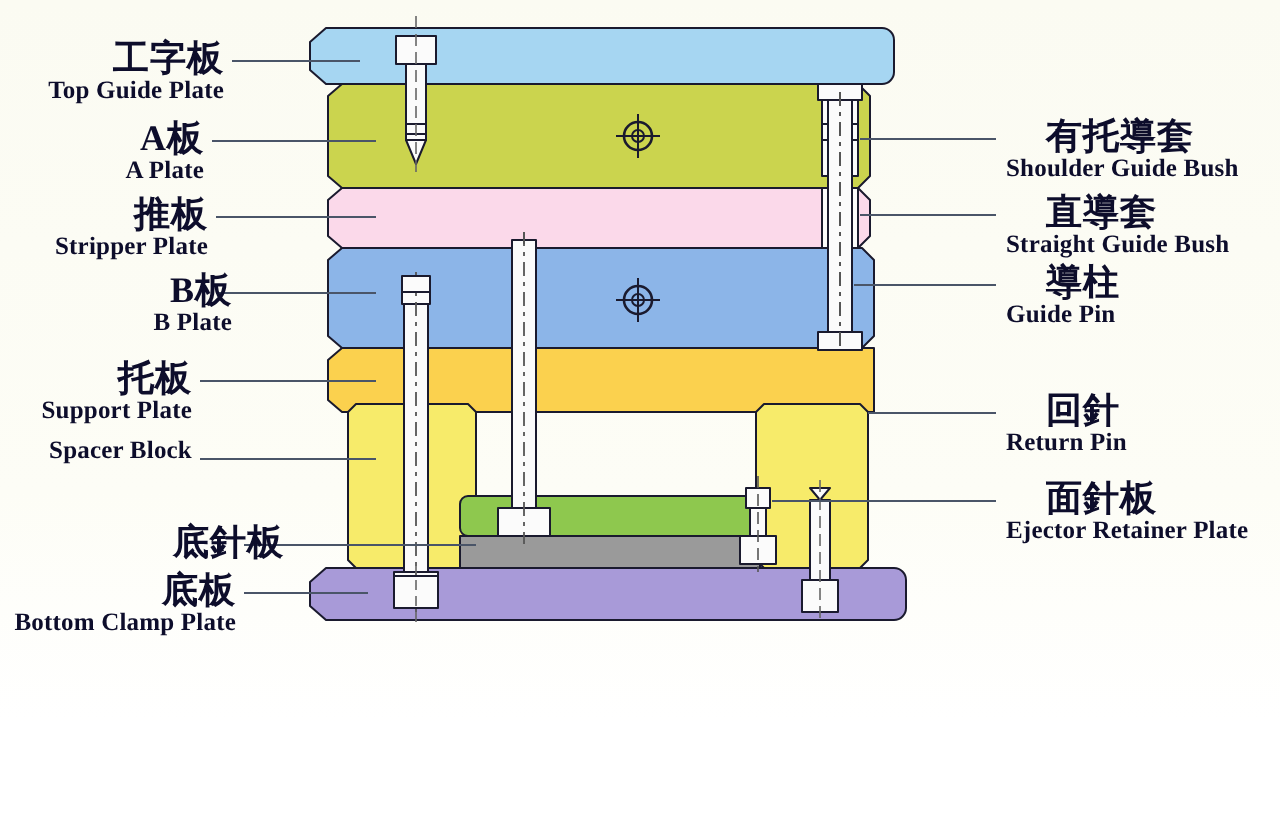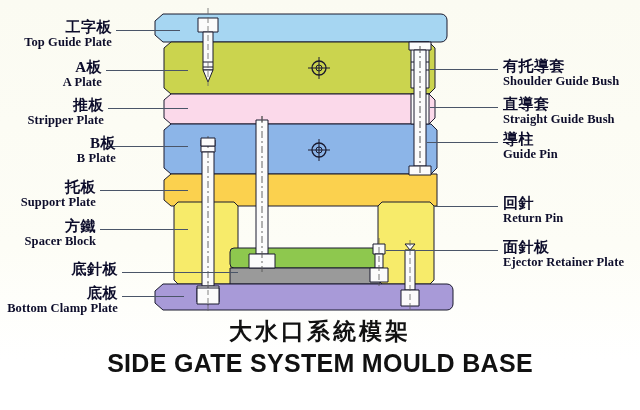--- a/index.html
+++ b/index.html
@@ -7,21 +7,21 @@
     width:640px;height:410px;overflow:hidden;
     background:#fdfdf7;
     font-family:"Liberation Serif", serif;
     position:relative;
   }
   #stage{position:absolute;left:0;top:0;width:640px;height:410px;
     background:linear-gradient(180deg,#fbfbf2 0%,#fdfdf6 60%,#ffffff 88%,#ffffff 100%);}
 
   
   .lbl{position:absolute;font-weight:bold;color:#0d0d2b;line-height:1.04;}
-  .lbl .cn{font-size:15px;letter-spacing:.5px;}
+  .lbl .cn{font-size:18px;letter-spacing:.5px;margin-left:20px;}
   .lbl .en{font-size:12.5px;letter-spacing:.1px;}
   .lbl.right{text-align:left;}
   .lbl.left{text-align:right;}
 
   
   .leader{position:absolute;height:0;border-top:1px solid #4a5568;}
 
   
   #title{position:absolute;left:0;right:0;text-align:center;}
   #title .tcn{font-family:"DejaVu Sans", sans-serif;font-weight:bold;
@@ -165,25 +165,24 @@
     <div class="cn">B板</div>
     <div class="en">B Plate</div>
   </div>
 
   <div class="lbl left" style="left:0;top:180px;width:96px;">
     <div class="cn">托板</div>
     <div class="en">Support Plate</div>
   </div>
 
   <div class="lbl left" style="left:0;top:219px;width:96px;">
-    <div class="cn">方鐵</div>
     <div class="en">Spacer Block</div>
   </div>
 
-  <div class="lbl left" style="left:0;top:262px;width:118px;">
+  <div class="lbl left" style="left:0;top:262px;width:118px;padding-left:24px;">
     <div class="cn">底針板</div>
   </div>
 
   <div class="lbl left" style="left:0;top:286px;width:118px;">
     <div class="cn">底板</div>
     <div class="en">Bottom Clamp Plate</div>
   </div>
 
   <div class="lbl right" style="left:503px;top:59px;">
     <div class="cn">有托導套</div>
@@ -203,18 +202,14 @@
   <div class="lbl right" style="left:503px;top:196px;">
     <div class="cn">回針</div>
     <div class="en">Return Pin</div>
   </div>
 
   <div class="lbl right" style="left:503px;top:240px;">
     <div class="cn">面針板</div>
     <div class="en">Ejector Retainer Plate</div>
   </div>
 
-  <div id="title" style="top:316px;">
-    <div class="tcn">大水口系統模架</div>
-    <div class="ten">SIDE GATE SYSTEM MOULD BASE</div>
-  </div>
 
 </div>
 
 </body></html>

